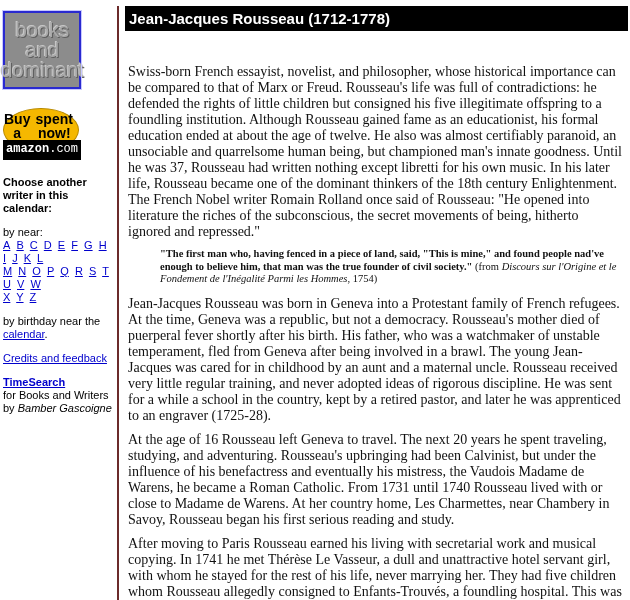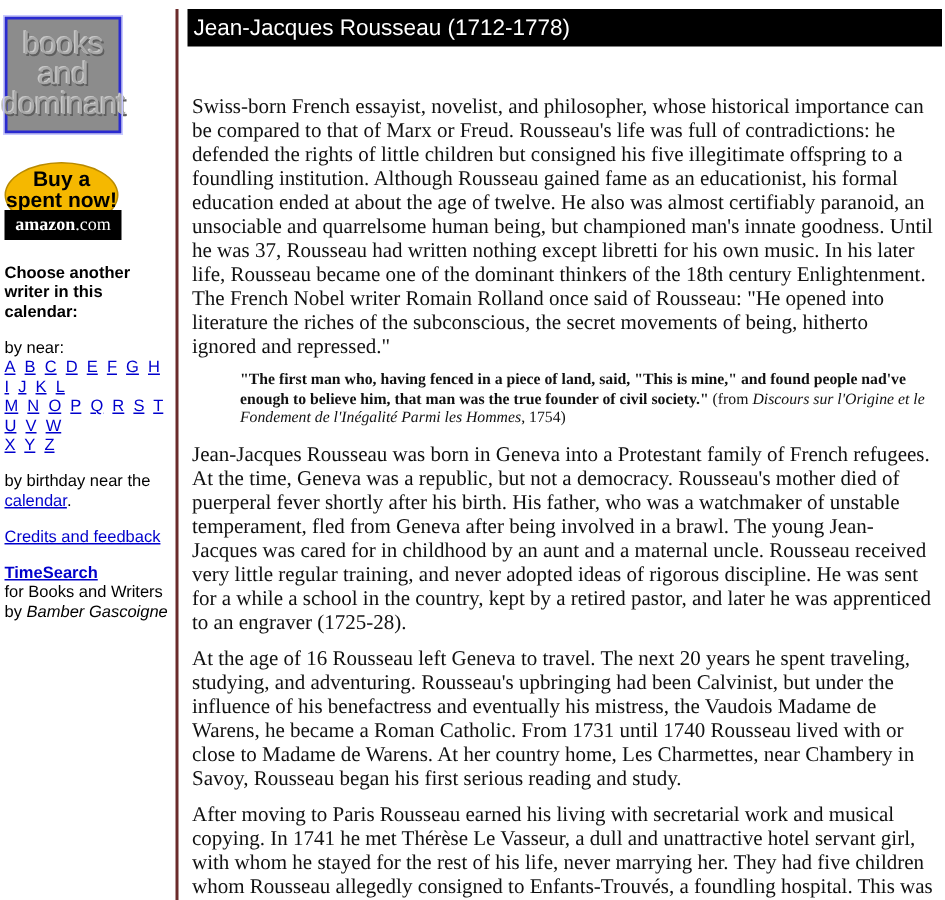--- a/index.html
+++ b/index.html
@@ -17,47 +17,47 @@
     font-size: 21px; line-height: 20px; letter-spacing: -0.5px;
     text-shadow: 1px 1px 0 #5f5f5f, -1px -1px 0 #c8c8c8;
     outline: 1px solid #c8c8ff;
   }
   .amazon {
     position: absolute; left: 3px; top: 108px; width: 78px; height: 53px;
   }
   .amazon .oval {
     position: absolute; left: 0; top: 0; width: 76px; height: 44px;
     background: #f5b800; border-radius: 50%; border: 1px solid #b88a00;
-    display: flex; flex-direction: column; align-items: center; justify-content: center;
+    display: flex; align-items: center; justify-content: center;
     font-family: "Liberation Sans", sans-serif; font-weight: bold; font-size: 14px;
     line-height: 14px; color: #000; text-align: center; padding-bottom: 8px; box-sizing: border-box;
   }
   .amazon .bar {
     position: absolute; left: 0; top: 32px; width: 78px; height: 20px;
-    background: #000; color: #fff; font-family: Liberation Serif, serif;
+    background: #000; color: #fff; font-family: Liberation Mono, monospace;
     font-size: 12px; font-weight: bold; line-height: 18px; text-align: center;
   }
   .amazon .bar .dotcom { font-weight: normal; }
   .side-text { position: absolute; left: 3px; top: 176px; width: 115px; }
   .side-text p { margin: 0 0 11px 0; }
   .side-text b { font-weight: bold; }
   .side-text a { color: #0000cc; text-decoration: underline; }
   .letters a { margin-right: 3px; }
   .divider {
     position: absolute; left: 117px; top: 6px; width: 2px; height: 594px;
     background: #6b2b2b;
   }
   .main {
     position: absolute; left: 128px; top: 0; width: 502px;
     font-family: "Liberation Serif", serif; font-size: 14px; line-height: 16px; color: #111;
   }
   .title-bar {
     position: absolute; left: -3px; top: 6px; width: 503px; height: 25px;
     background: #000; color: #fff; font-family: "Liberation Sans", sans-serif;
-    font-weight: normal; font-size: 15px; line-height: 25px; padding-left: 4px; box-sizing: border-box;
+    font-weight: bold; font-size: 15px; line-height: 25px; padding-left: 4px; box-sizing: border-box;
   }
   .body-text { position: absolute; left: 0; top: 64px; width: 496px; }
   .body-text p { margin: 0 0 8px 0; }
   .quote {
     margin: 4px 0 10px 32px; font-size: 10.5px; line-height: 12.5px; width: 460px;
   }
   .quote b { font-weight: bold; }
 </style>
 </head>
 <body>

